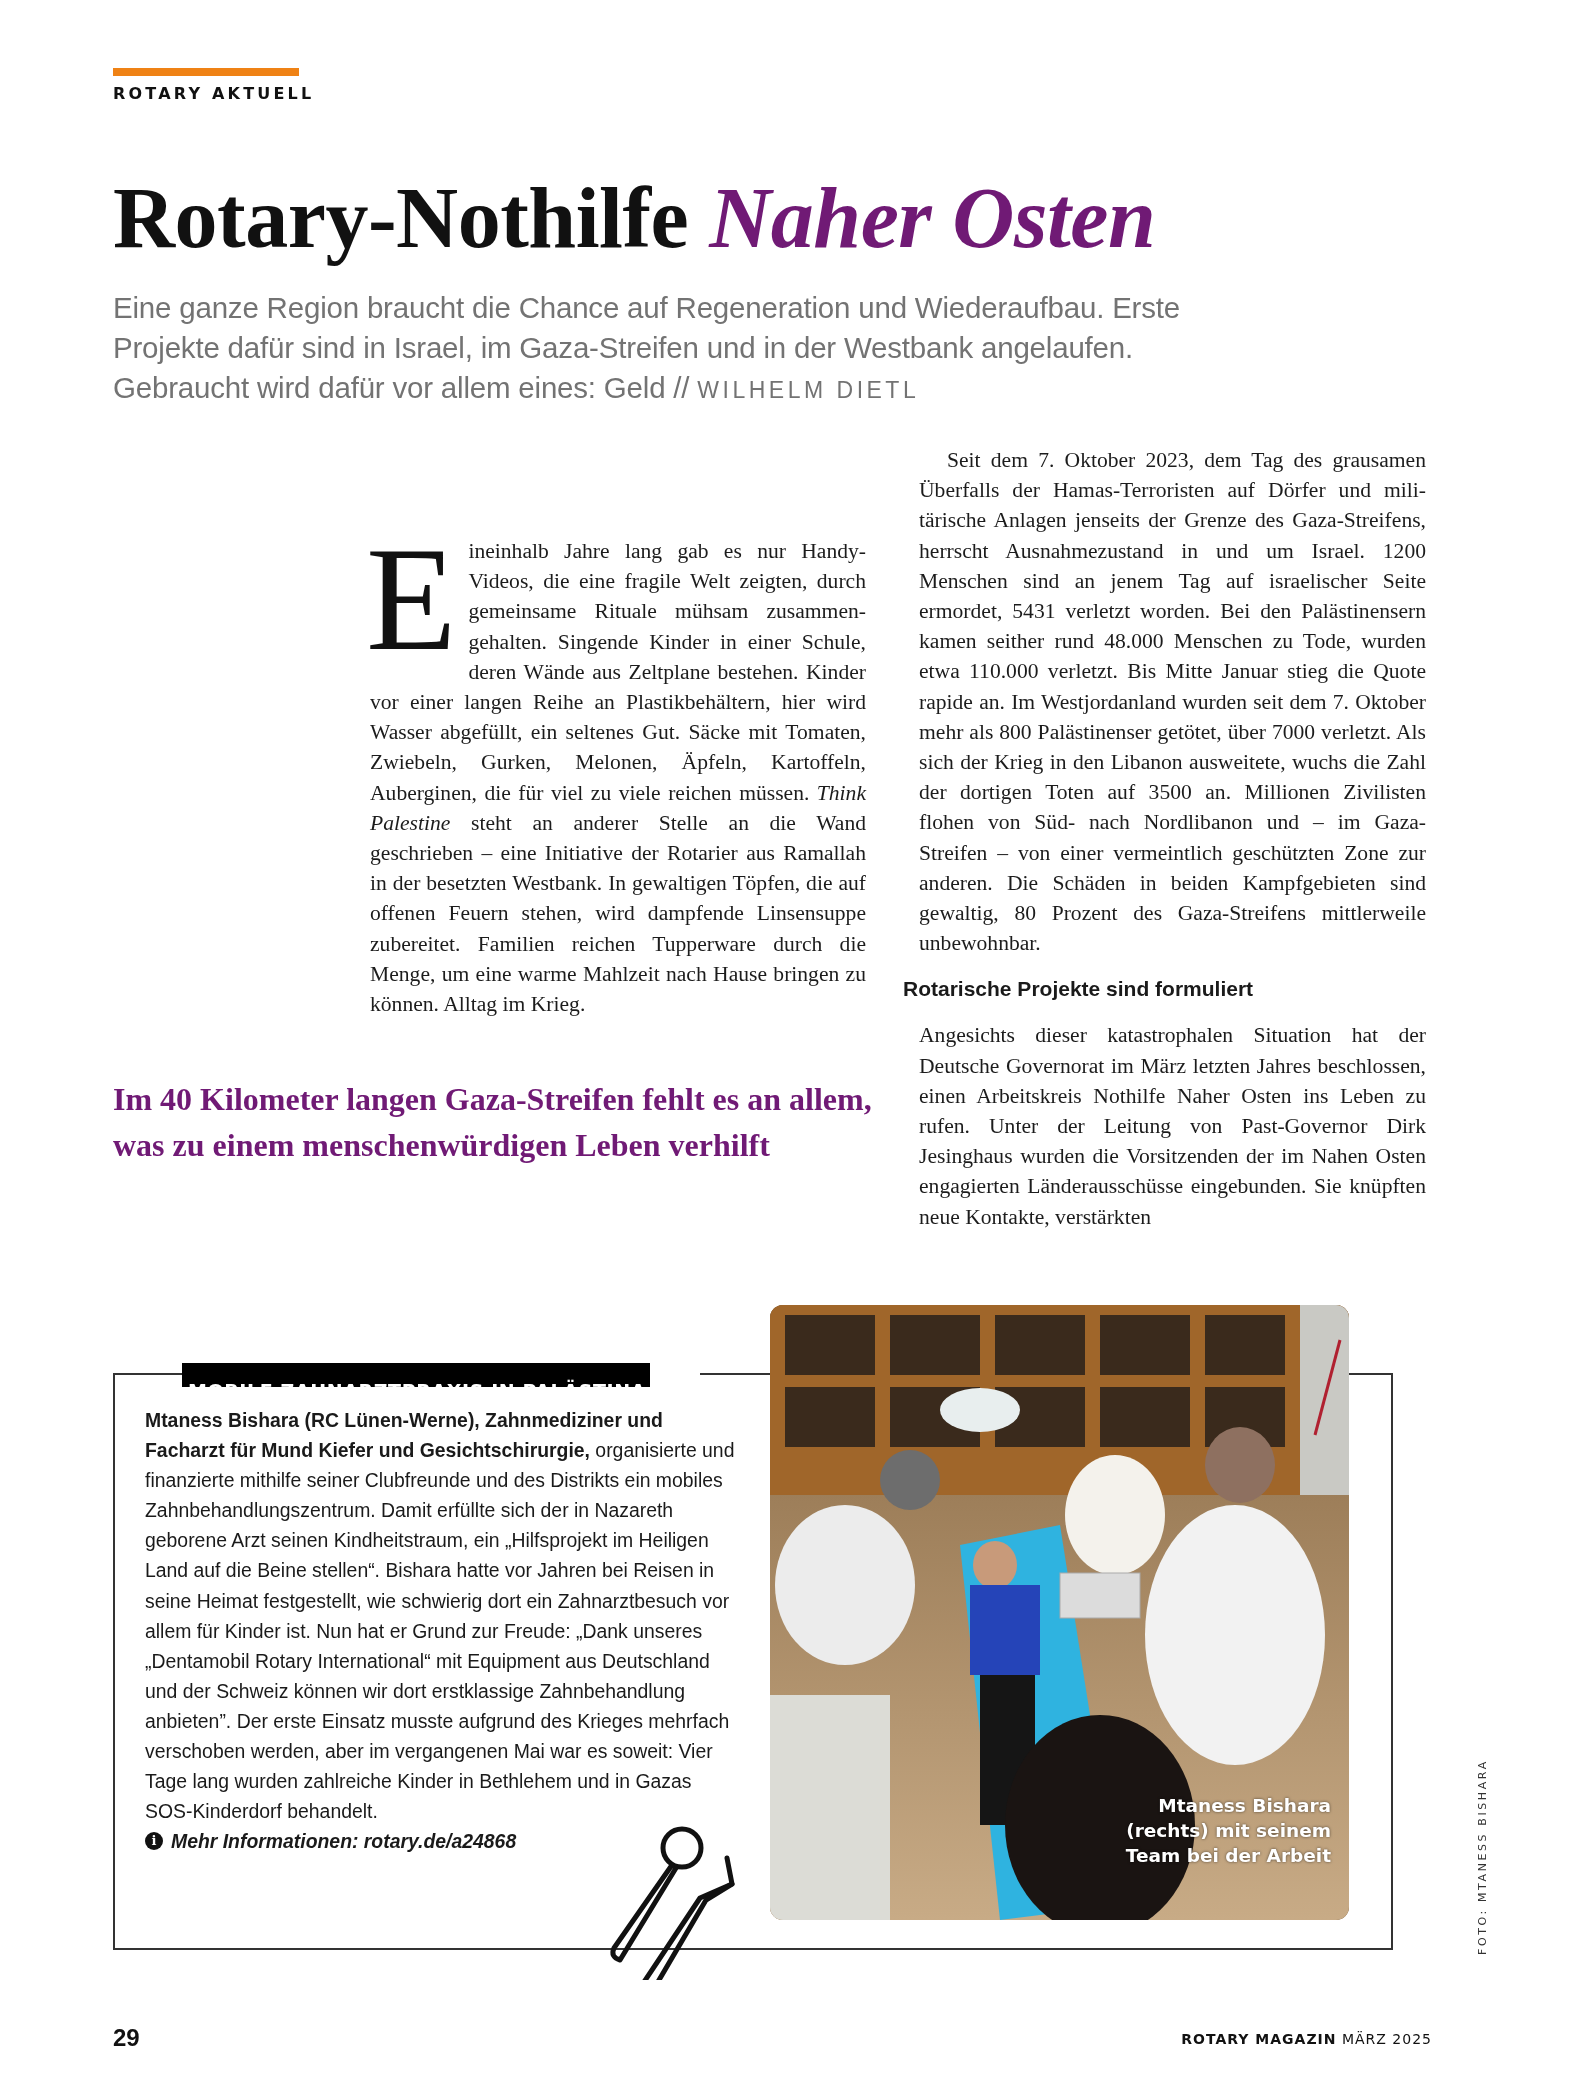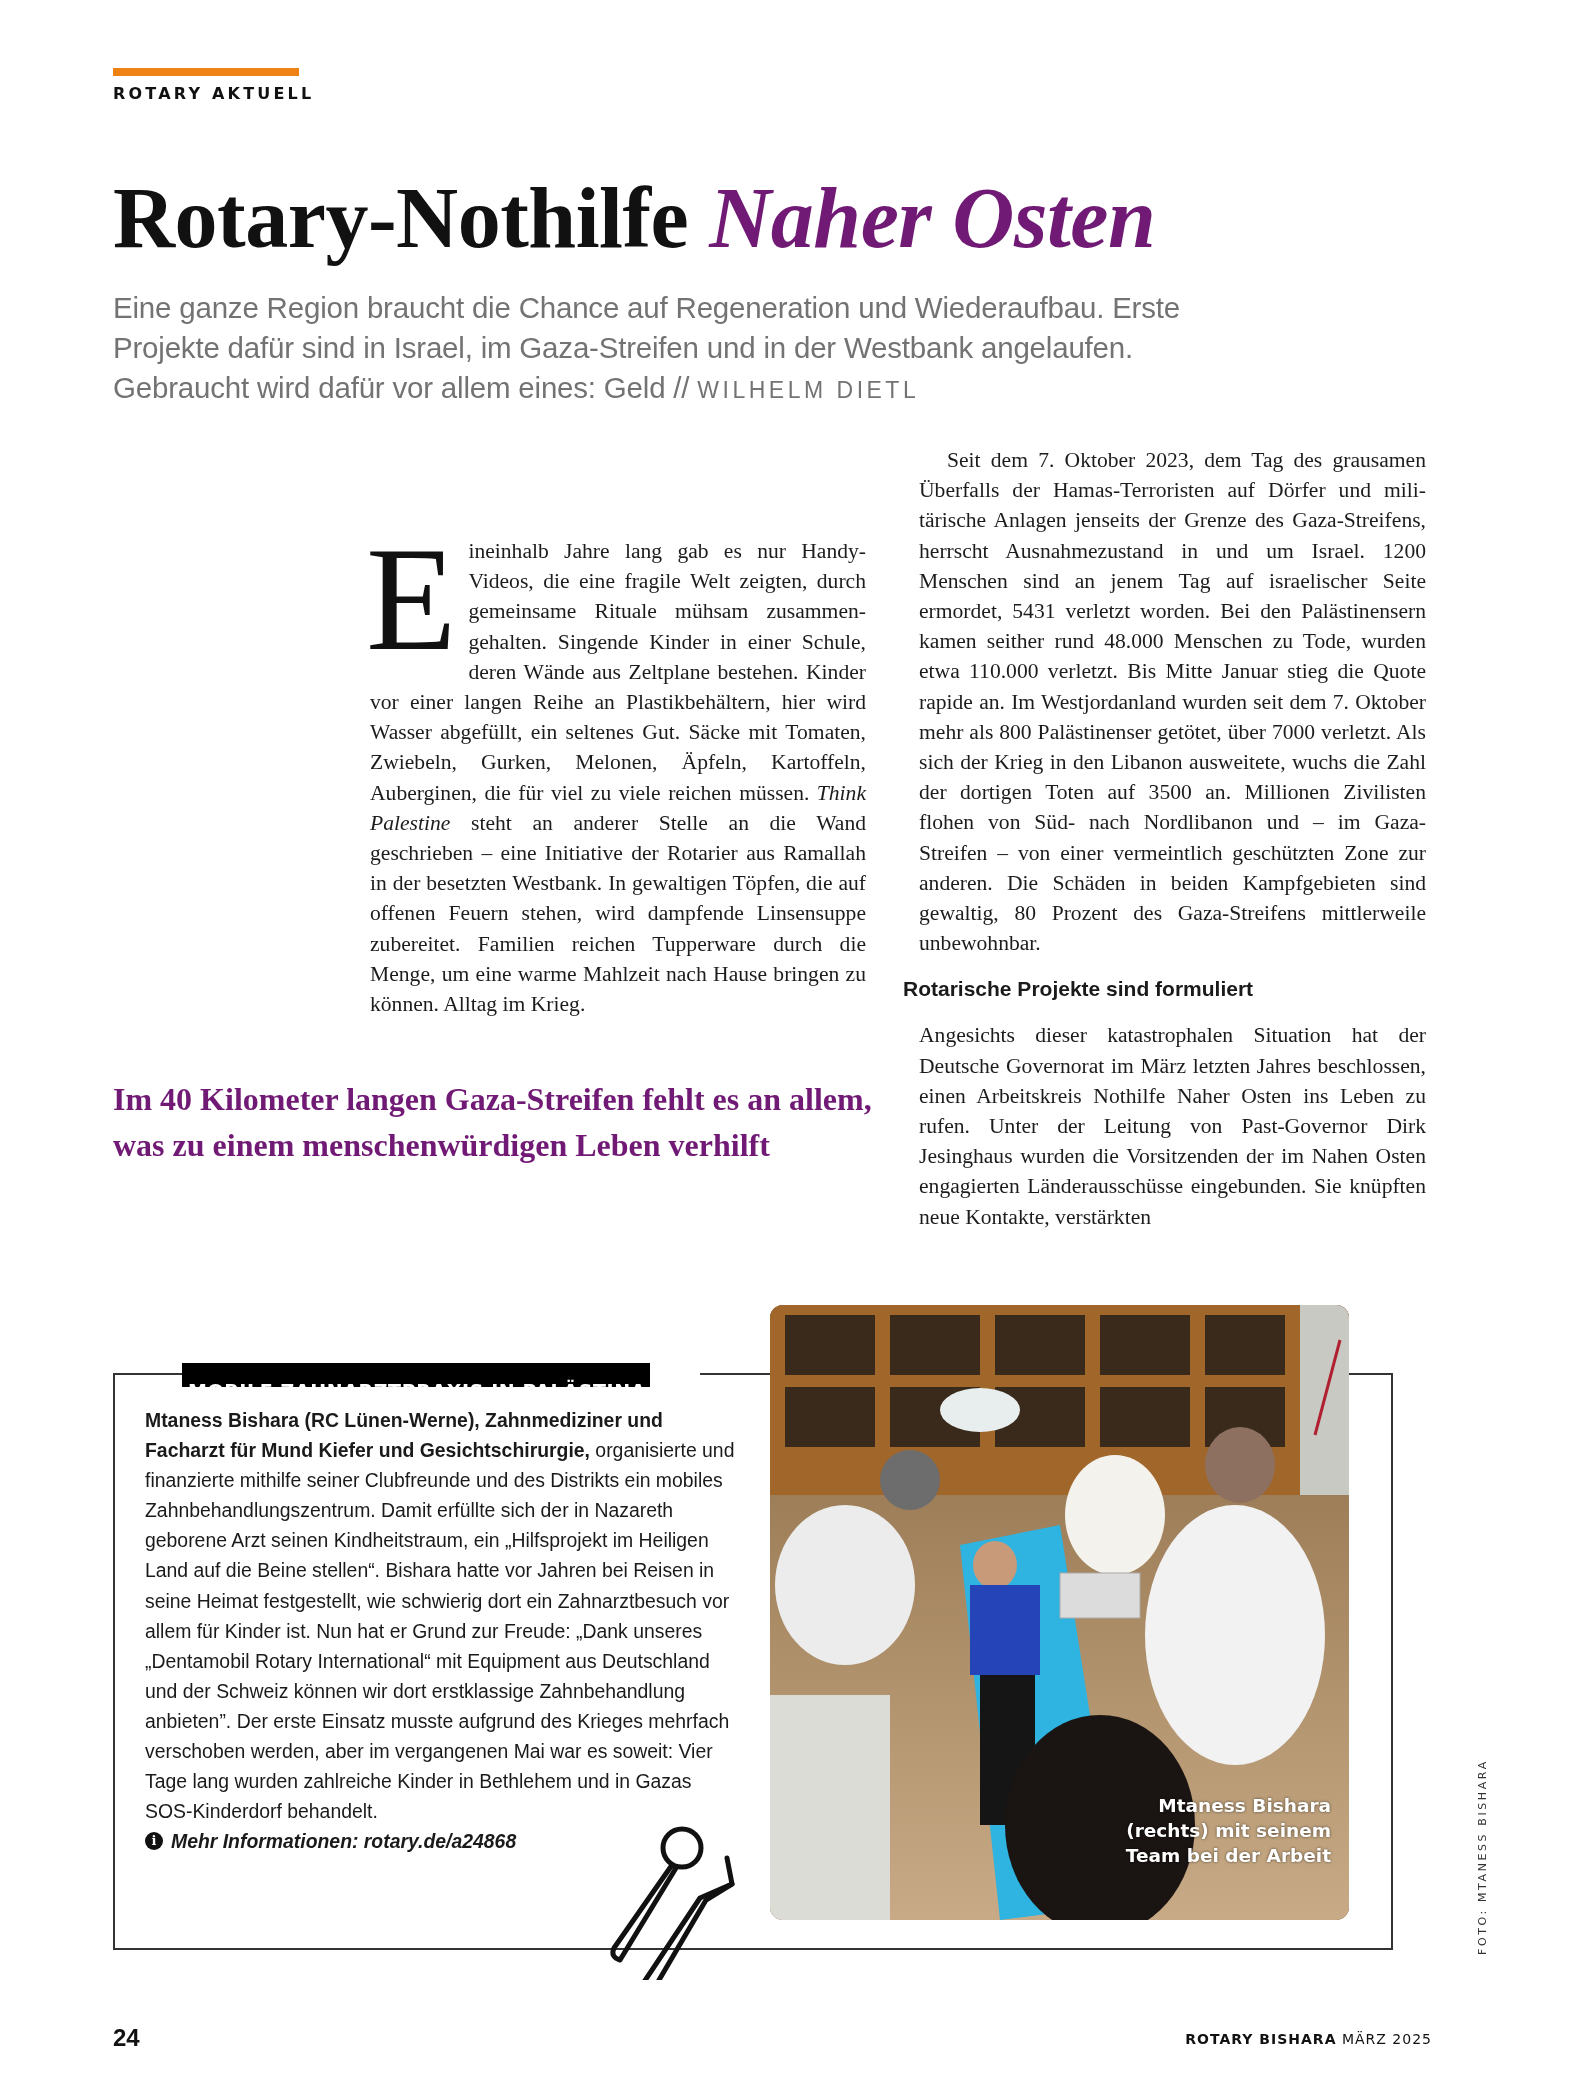--- a/index.html
+++ b/index.html
@@ -131,14 +131,14 @@
   </svg>
   <div class="caption">
     <div>Mtaness Bishara</div>
     <div>(rechts) mit seinem</div>
     <div>Team bei der Arbeit</div>
   </div>
 </div>
 
 <div class="credit">FOTO: MTANESS BISHARA</div>
 
-<div class="folio">24</div>
-<div class="footer-mag"><b>ROTARY BISHARA</b> <span>MÄRZ 2025</span></div>
+<div class="folio">29</div>
+<div class="footer-mag"><b>ROTARY MAGAZIN</b> <span>MÄRZ 2025</span></div>
 
 </body></html>

